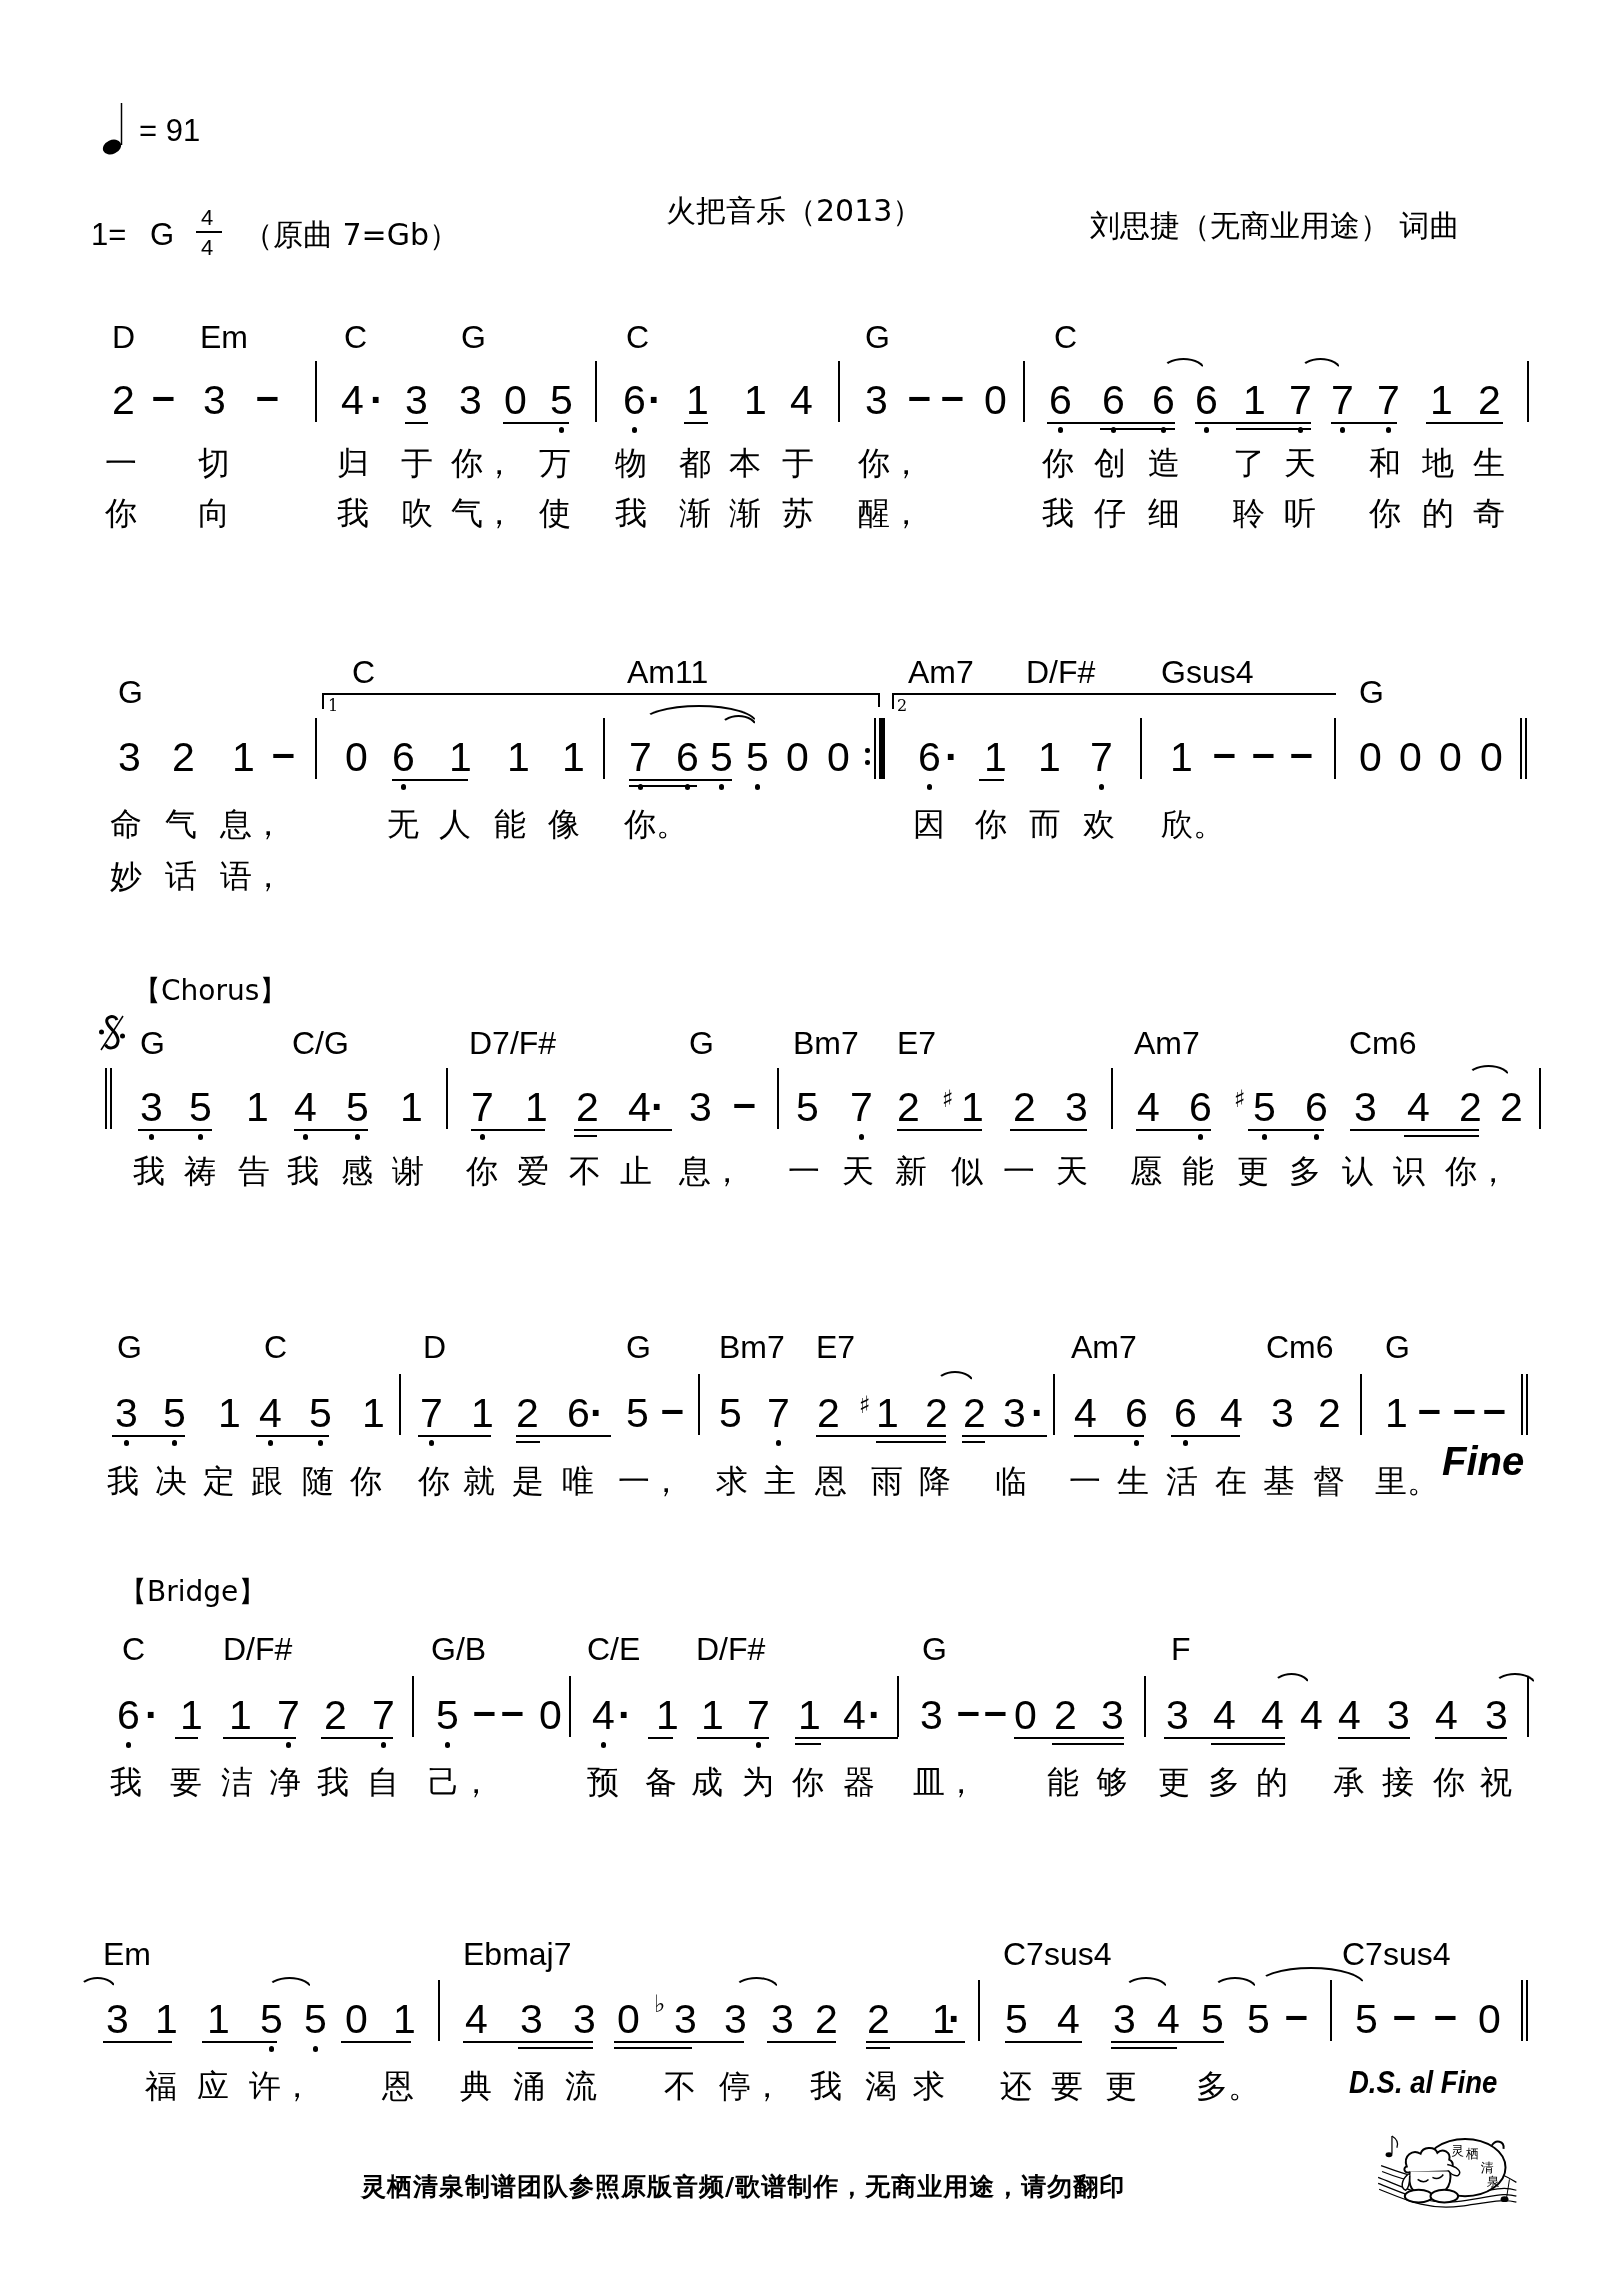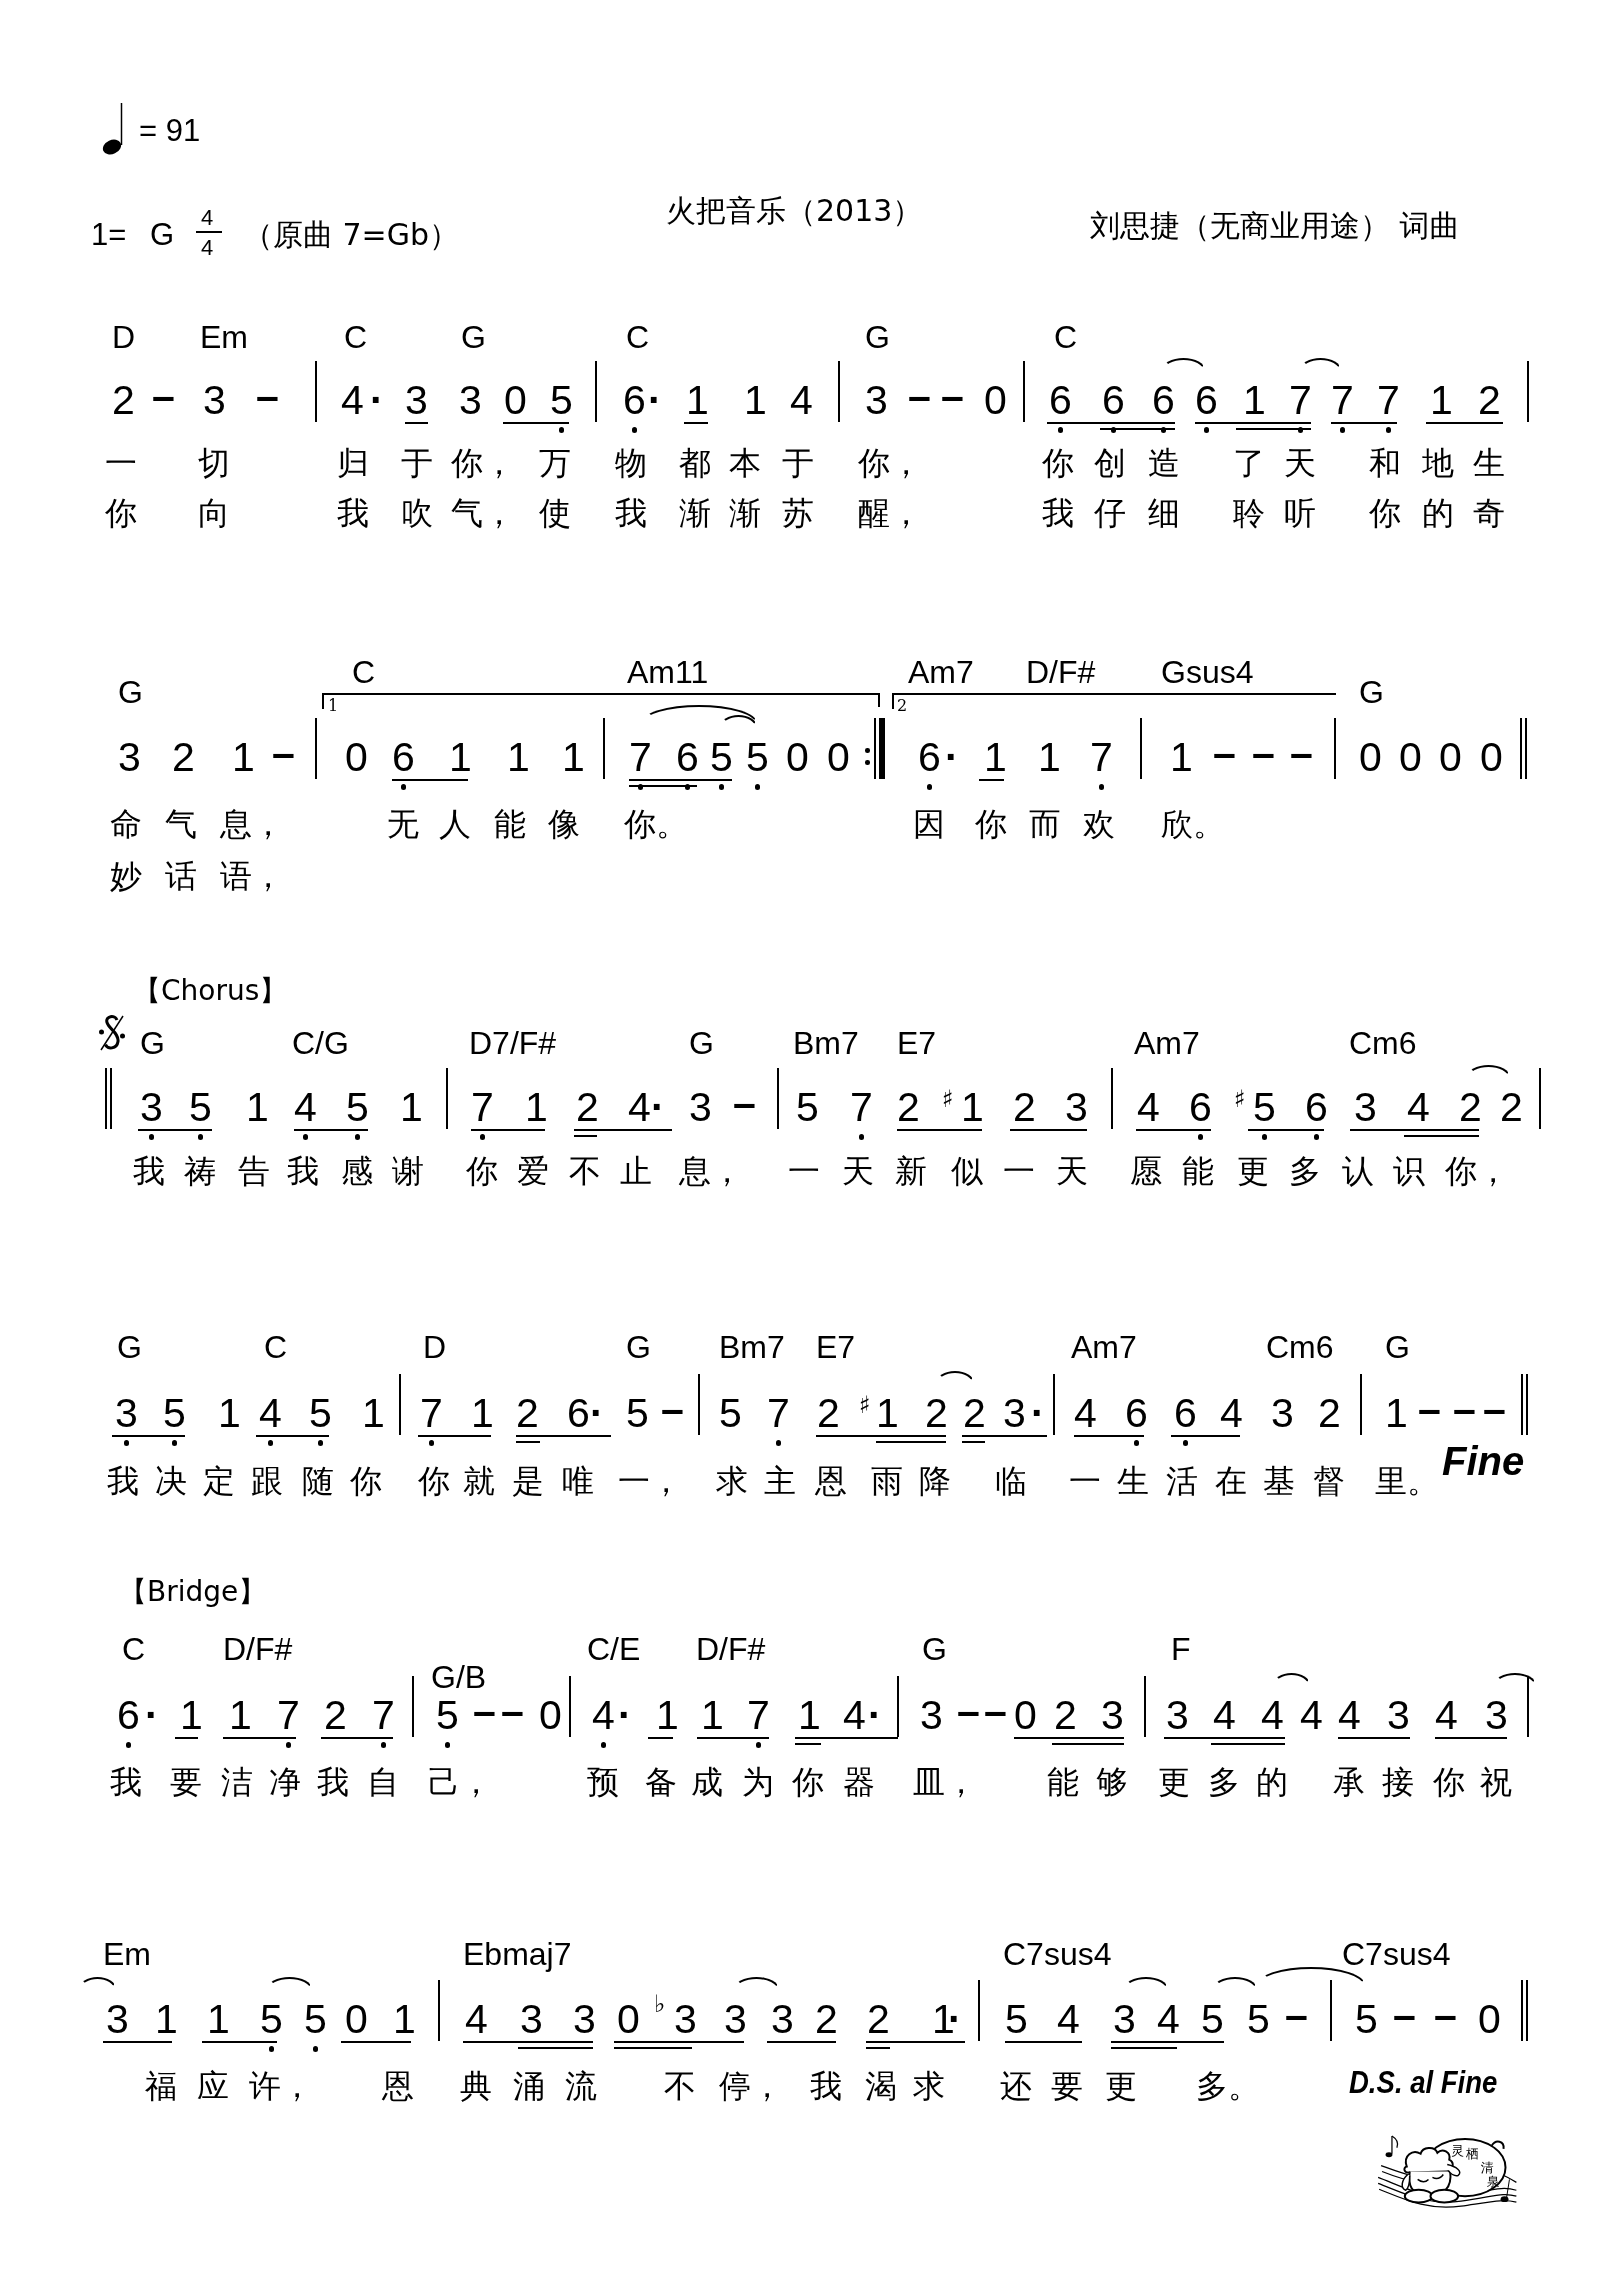--- a/index.html
+++ b/index.html
@@ -430,21 +430,21 @@
         <span class="tk lyric" style="left: 1375px;">里。</span>
       </div>
     <div class="abs fine" style="left:1442px;top:1441px;">Fine</div>
   </section>
 
   <section>
     <div class="abs section-label" style="left:119px;top:1578px;">【Bridge】</div>
     <div class="row" style="top:1633px;">
         <span class="tk chord" style="left: 122px;">C</span>
         <span class="tk chord" style="left: 223px;">D/F#</span>
-        <span class="tk chord" style="left: 431px; margin-top: 28px;">G/B</span>
+        <span class="tk chord" style="left: 431px;">G/B</span>
         <span class="tk chord" style="left: 587px;">C/E</span>
         <span class="tk chord" style="left: 696px;">D/F#</span>
         <span class="tk chord" style="left: 922px;">G</span>
         <span class="tk chord" style="left: 1171px;">F</span>
       </div>
     <div class="row" style="top:1695px;">
         <span class="tk note lo" style="left: 117px;">6</span>
         <span class="tk note aug" style="left: 145px;">·</span>
         <span class="tk note" style="left: 180px;">1</span>
         <span class="tk note" style="left: 229px;">1</span>
@@ -602,20 +602,21 @@
         <span class="tk lyric" style="left: 865px;">渴</span>
         <span class="tk lyric" style="left: 913px;">求</span>
         <span class="tk lyric" style="left: 1000px;">还</span>
         <span class="tk lyric" style="left: 1051px;">要</span>
         <span class="tk lyric" style="left: 1105px;">更</span>
         <span class="tk lyric" style="left: 1196px;">多。</span>
       </div>
     <div class="abs dsfine" style="left:1349px;top:2066px;">D.S. al Fine</div>
   </section>
 
+  <div class="abs footer-note" style="left:361px;top:2174px;">灵栖清泉制谱团队参照原版音频/歌谱制作，无商业用途，请勿翻印</div>
   <div class="abs" style="left:1377px;top:2132px;">
     <svg width="141" height="79" viewBox="0 0 285 160">
       <g fill="none" stroke="#000" stroke-width="2.5">
         <path d="M2 92 C 50 110, 100 140, 170 128 S 255 110, 282 118"></path>
         <path d="M2 104 C 50 122, 100 150, 170 140 S 255 122, 282 130"></path>
         <path d="M4 116 C 50 134, 100 160, 170 150 S 255 136, 282 142"></path>
         <path d="M10 80 C 40 92, 70 100, 90 104"></path>
         <path d="M8 68 C 30 76, 50 84, 70 88"></path>
         <path d="M248 84 C 262 90, 272 96, 282 102"></path>
       </g>

